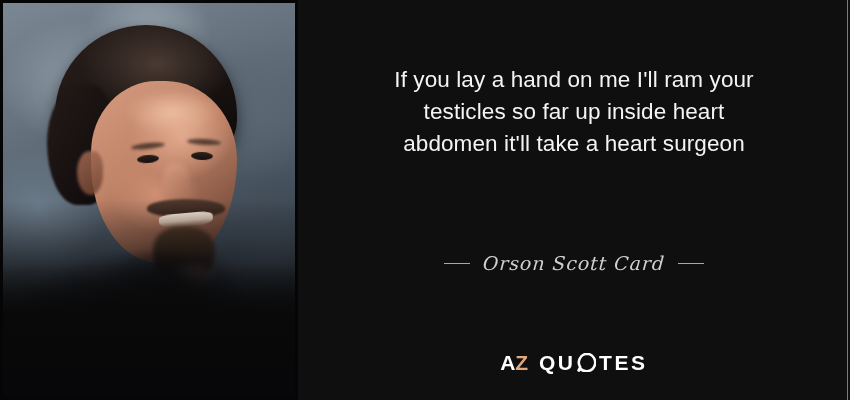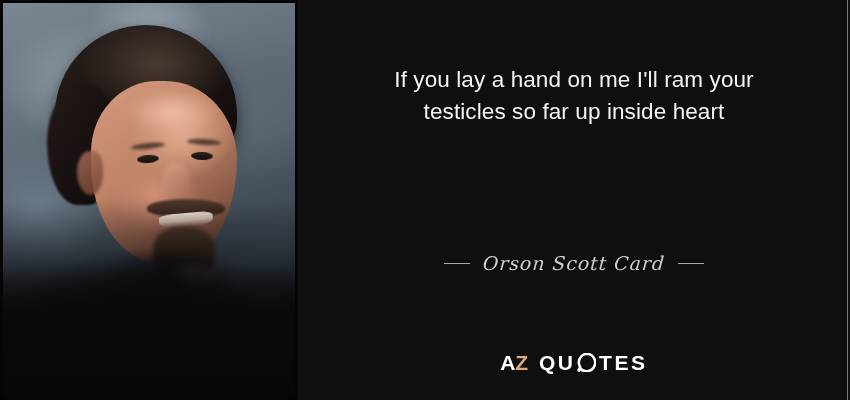--- a/index.html
+++ b/index.html
@@ -329,20 +329,21 @@
       <div class="shirt"></div>
       <div class="shirt-wide"></div>
     </div>
   </div>
 
   <div class="content">
 
     <div class="quote">
       <span class="quote-line">If you lay a hand on me I'll ram your</span>
       <span class="quote-line">testicles so far up inside heart</span>
+      <span class="quote-line">abdomen it'll take a heart surgeon</span>
     </div>
 
     <div class="attribution">
       <span class="rule"></span>
       <span class="author">Orson Scott Card</span>
       <span class="rule"></span>
     </div>
 
     <div class="logo">
       <span class="logo-az"><span class="logo-a">A</span><span class="logo-z">Z</span></span>

